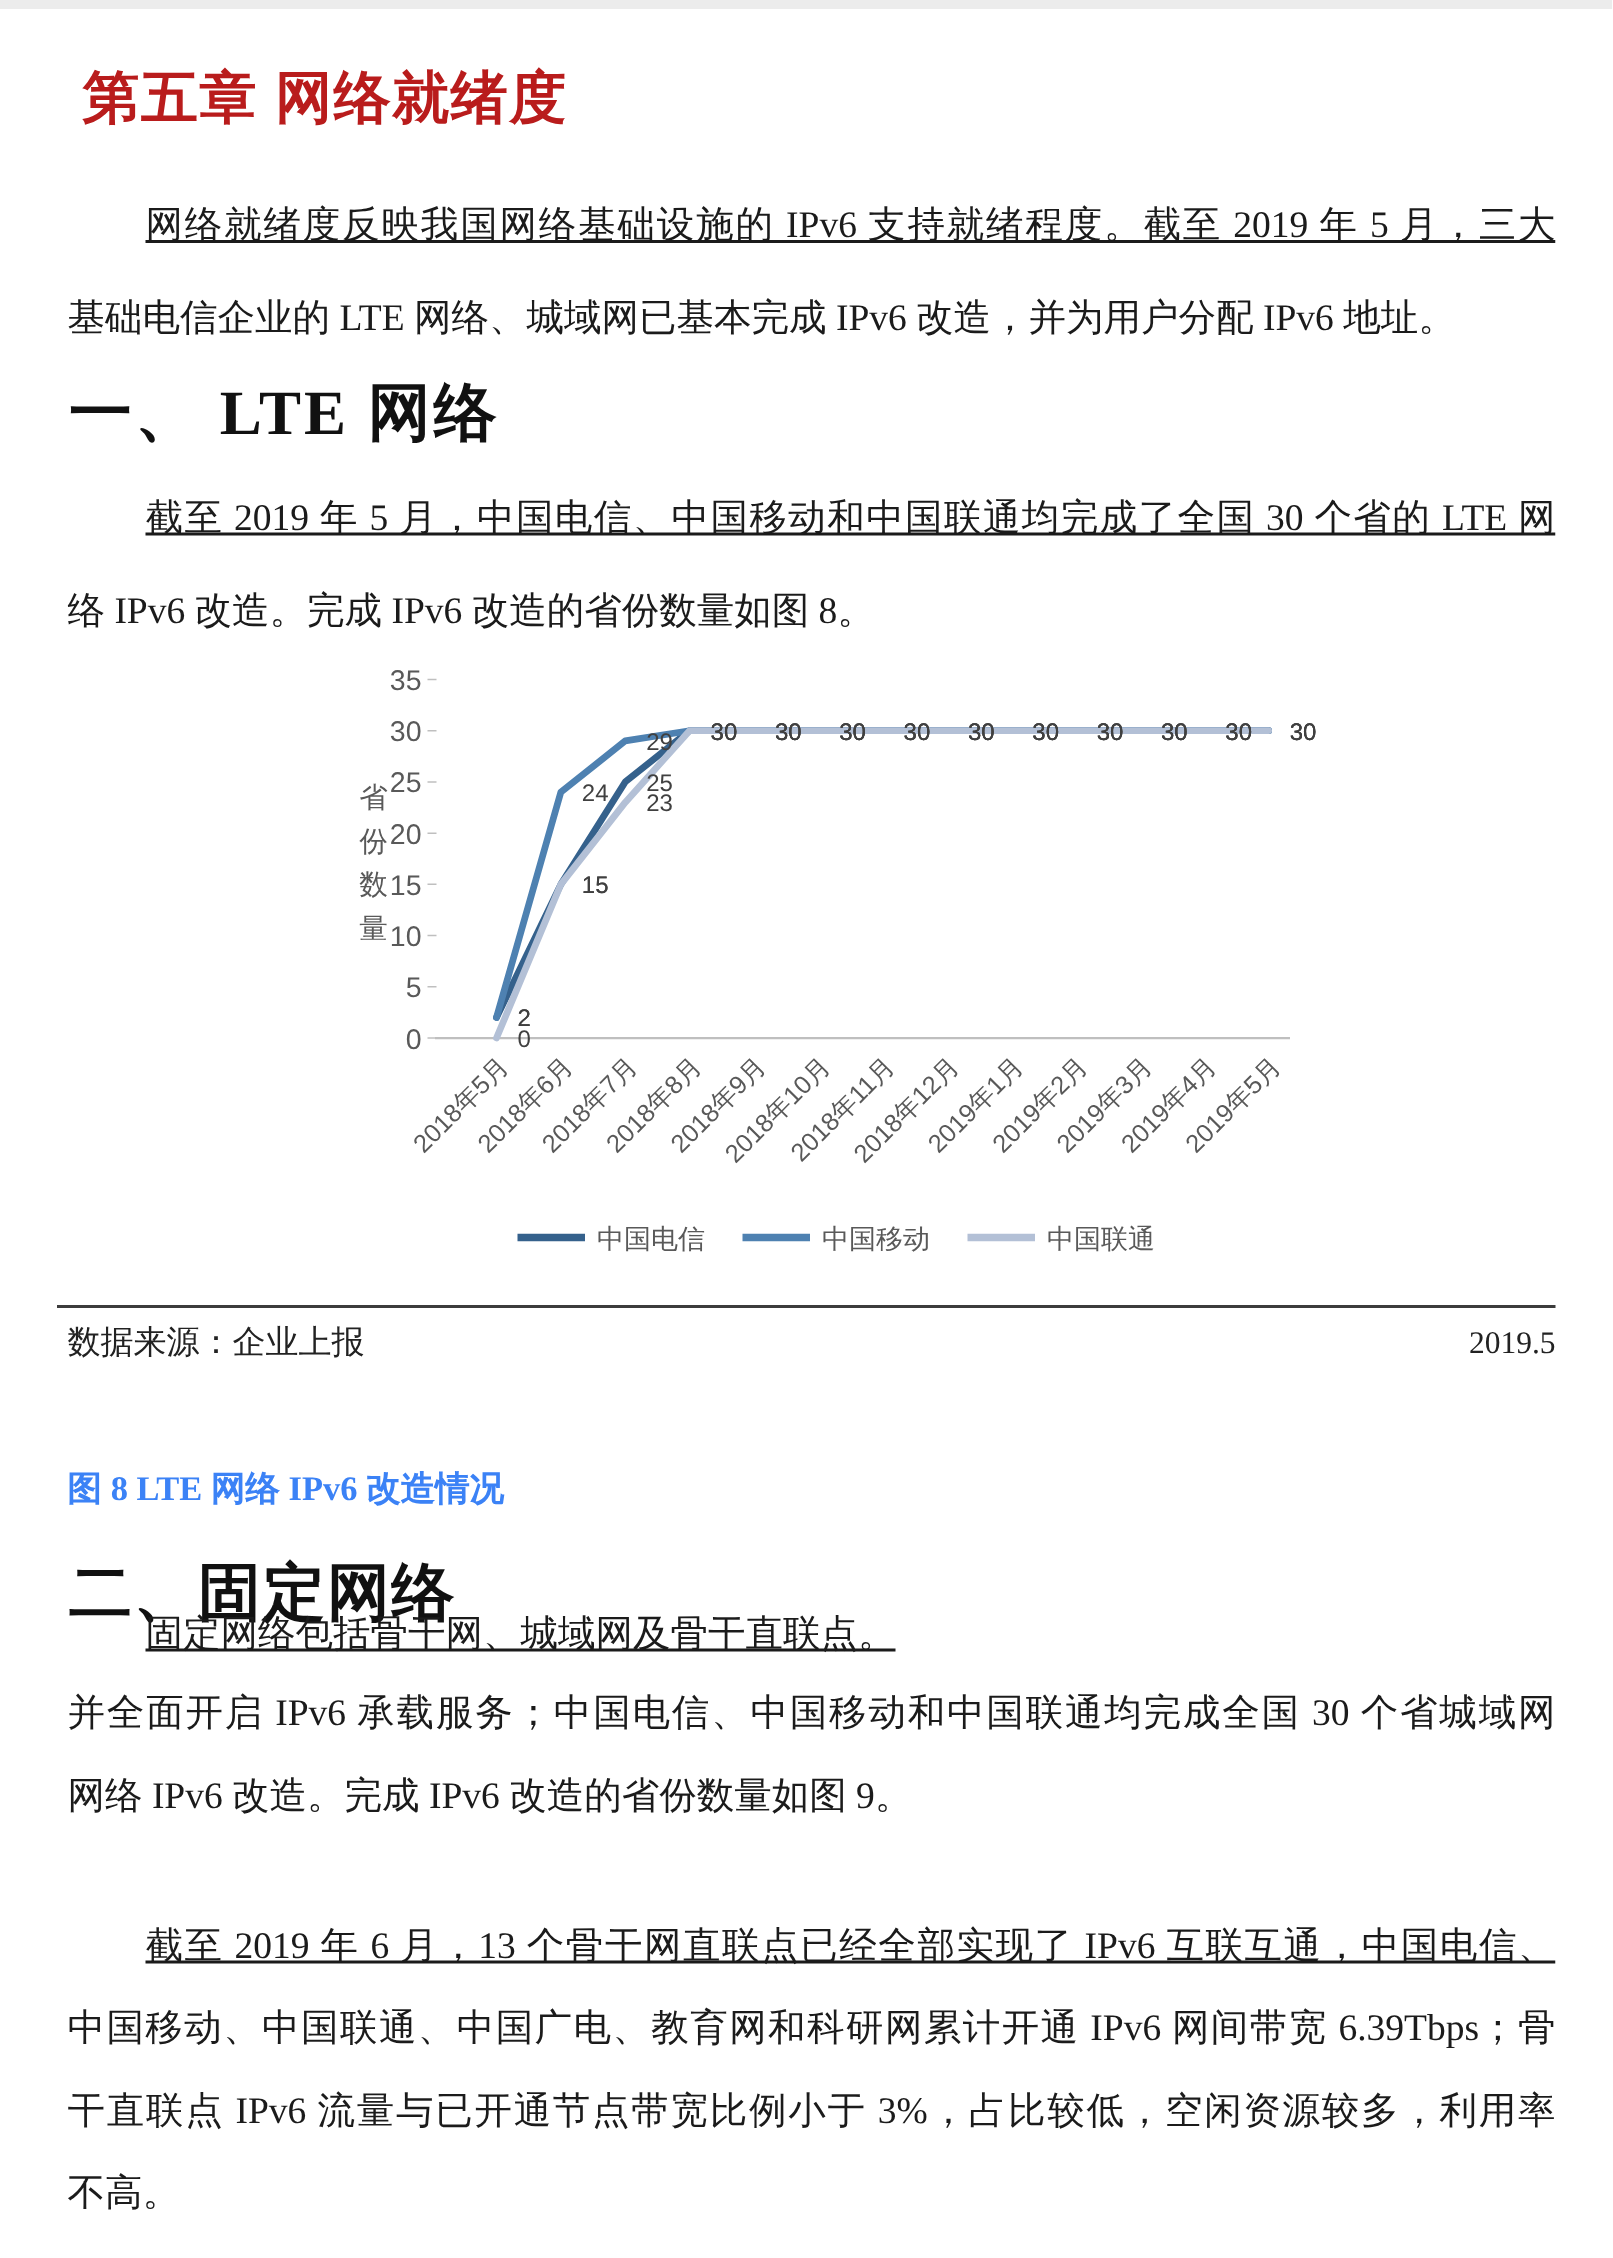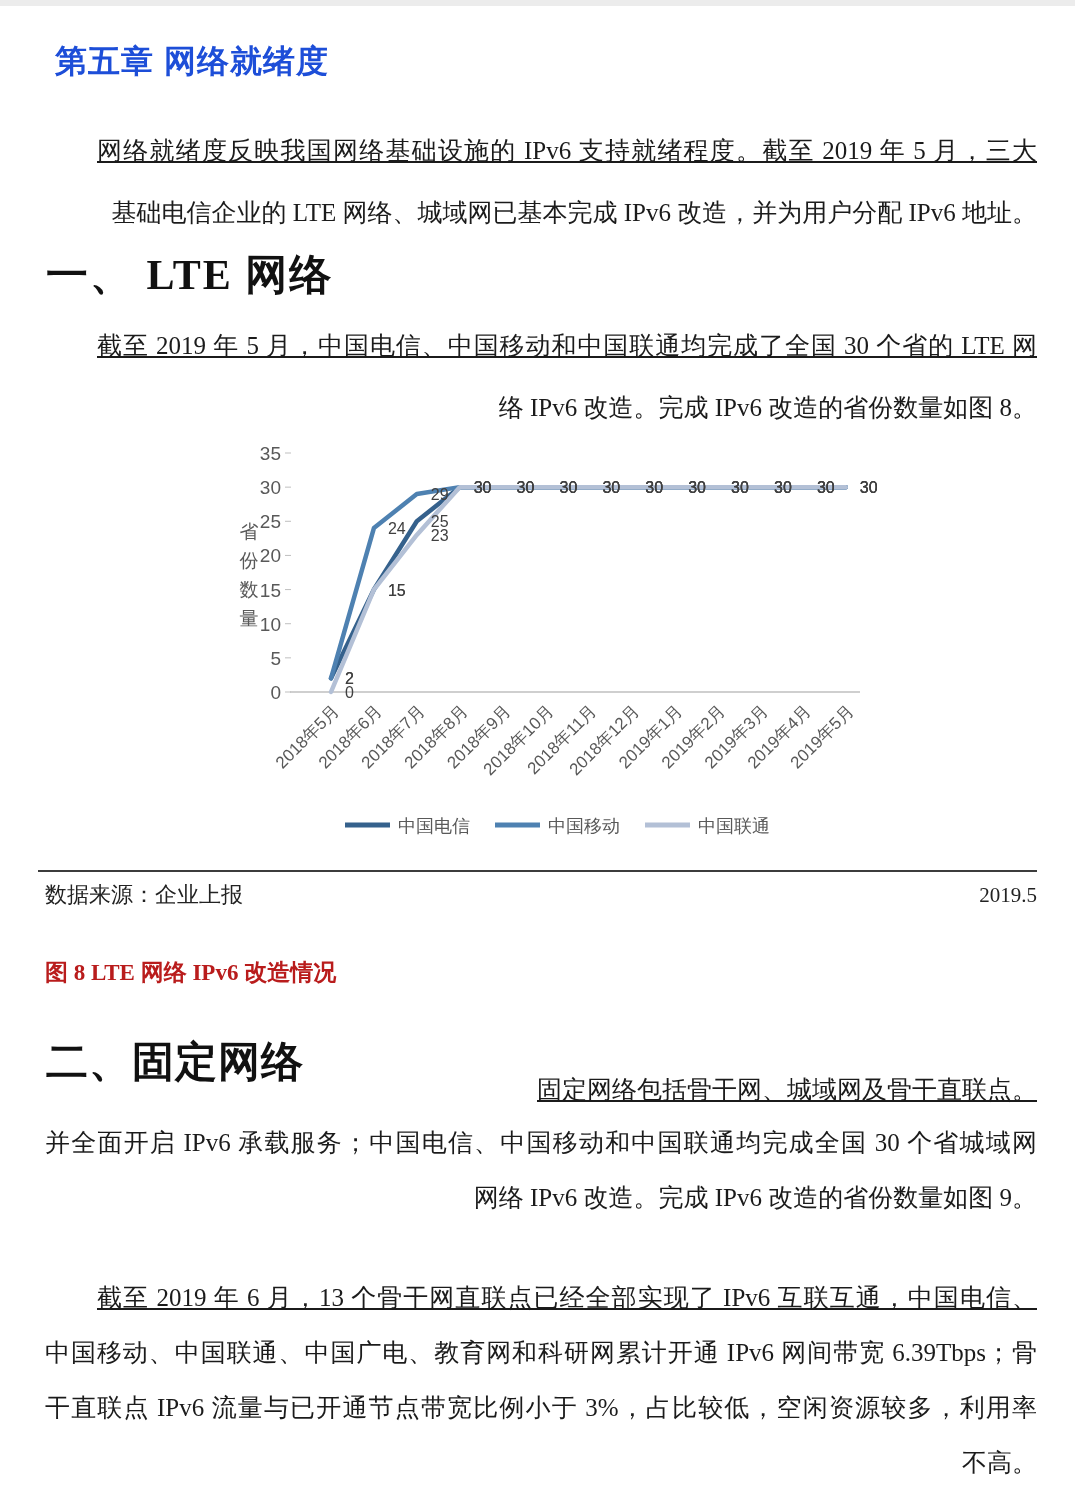--- a/index.html
+++ b/index.html
@@ -1,36 +1,36 @@
 <!DOCTYPE html>
 <html><head>
 <meta charset="utf-8">
 <style>
   html,body{margin:0;padding:0;background:#fff;}
   .page{position:relative;width:1075px;height:1505px;background:#ffffff;overflow:hidden;
         font-family:"Liberation Serif", serif;color:#1b1b1b;}
   .topstrip{position:absolute;left:0;top:0;width:1075px;height:6px;background:#ececec;}
   .h1{position:absolute;left:55px;top:40px;font-family:"Liberation Sans",sans-serif;
-      font-weight:bold;font-size:32px;letter-spacing:1px;color:#1d4ed8;}
+      font-weight:bold;font-size:38px;letter-spacing:1px;color:#b91c1c;}
   .h2{position:absolute;left:46px;font-weight:bold;font-size:42px;color:#111;}
   .h2.serif{font-family:"Liberation Serif",serif;letter-spacing:2px;}
   .h2.sans{font-family:Liberation Sans, sans-serif;letter-spacing:1px;margin-top:42px;}
   .para{position:absolute;left:45px;width:992px;font-size:25px;}
   .lh62 .line{height:62px;line-height:62px;}
   .lh55 .line{height:55px;line-height:55px;}
-  .line{overflow:hidden;white-space:nowrap;text-align:right;}
+  .line{overflow:hidden;white-space:nowrap;}
   .just{text-align:justify;text-align-last:justify;white-space:normal;}
   .ind{text-indent:52px;text-decoration:underline;}
   .chart{position:absolute;left:215px;top:428px;width:700px;height:432px;}
   .divider{position:absolute;left:38px;top:870px;width:999px;border-top:2px solid #3c3c3c;}
   .srcrow{position:absolute;left:45px;top:880px;width:992px;display:flex;
           justify-content:space-between;align-items:baseline;text-align:right;}
   .srclabel{font-family:"Liberation Sans",sans-serif;font-size:22px;color:#222;}
   .srcdate{font-family:"Liberation Serif",serif;font-size:21px;color:#222;}
-  .caption{position:absolute;left:45px;top:957px;font-size:23px;font-weight:600;color:#b91c1c;}
+  .caption{position:absolute;left:45px;top:977px;font-size:23px;font-weight:600;color:#3b82f6;}
 </style>
 </head>
 <body>
 
 <div class="page">
   <div class="topstrip"></div>
 
   <div class="h1">第五章 网络就绪度</div>
 
   <div class="para lh62" style="top:120px">

